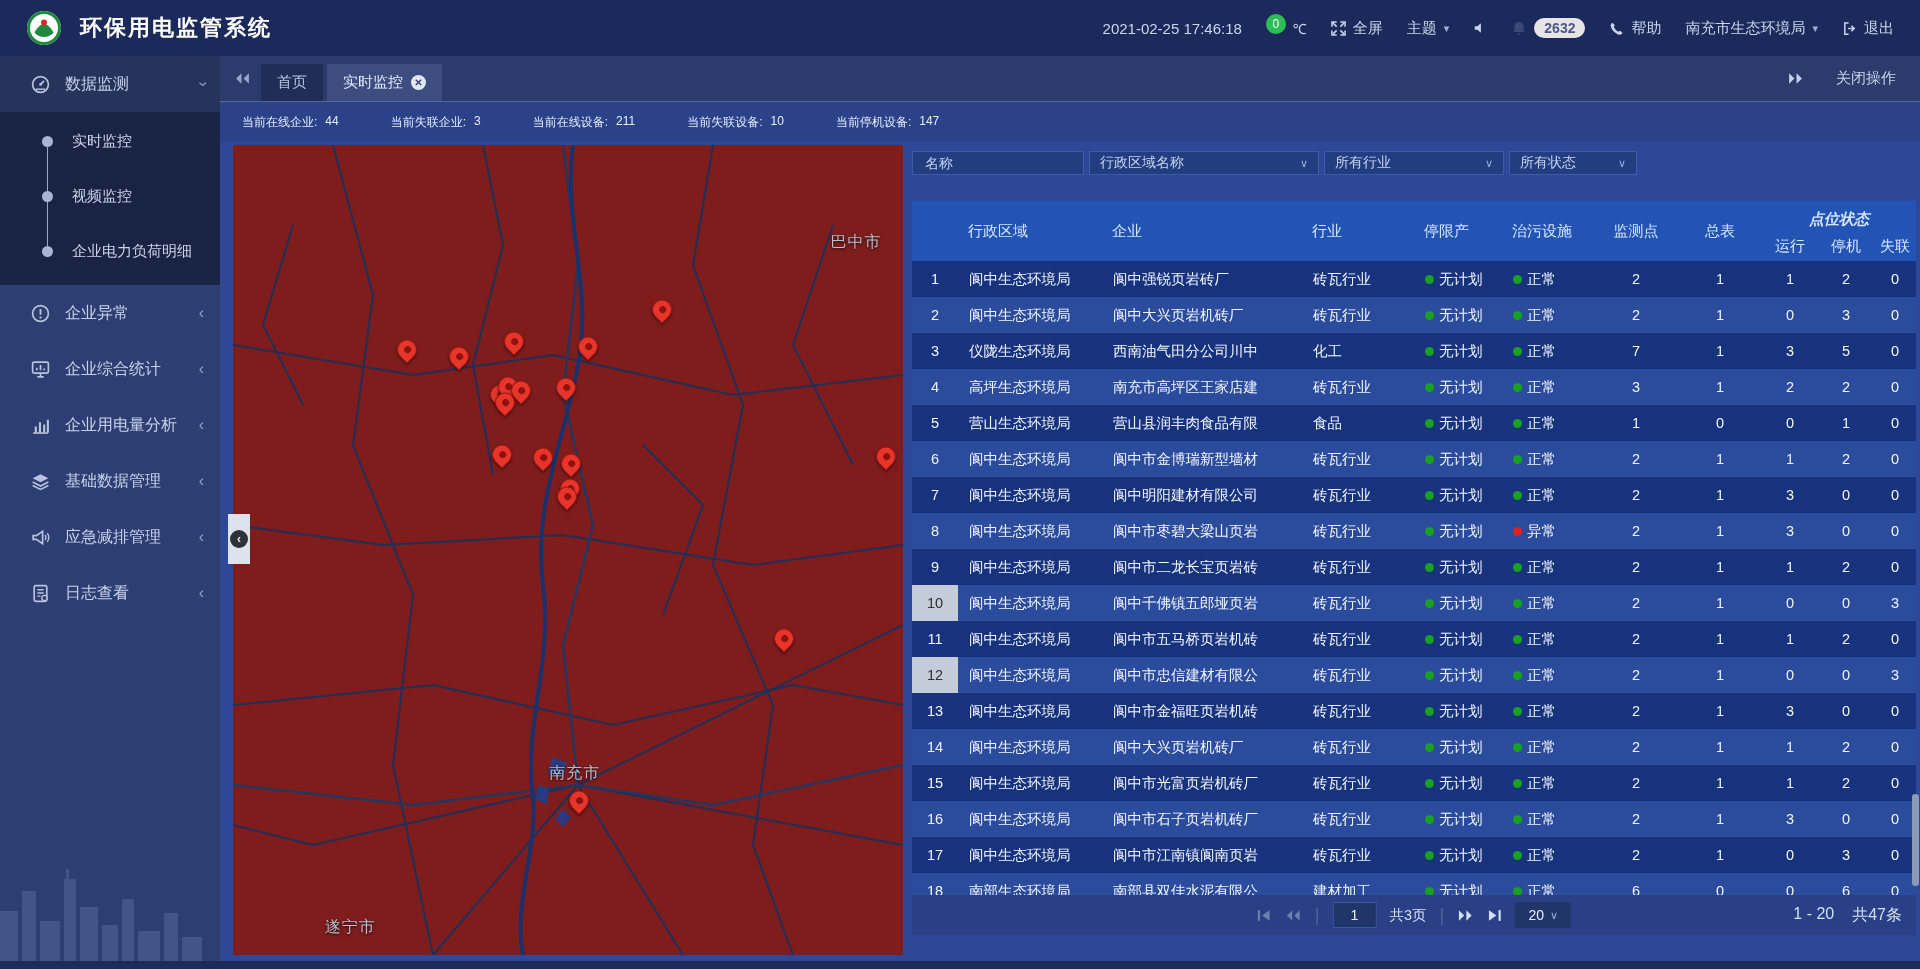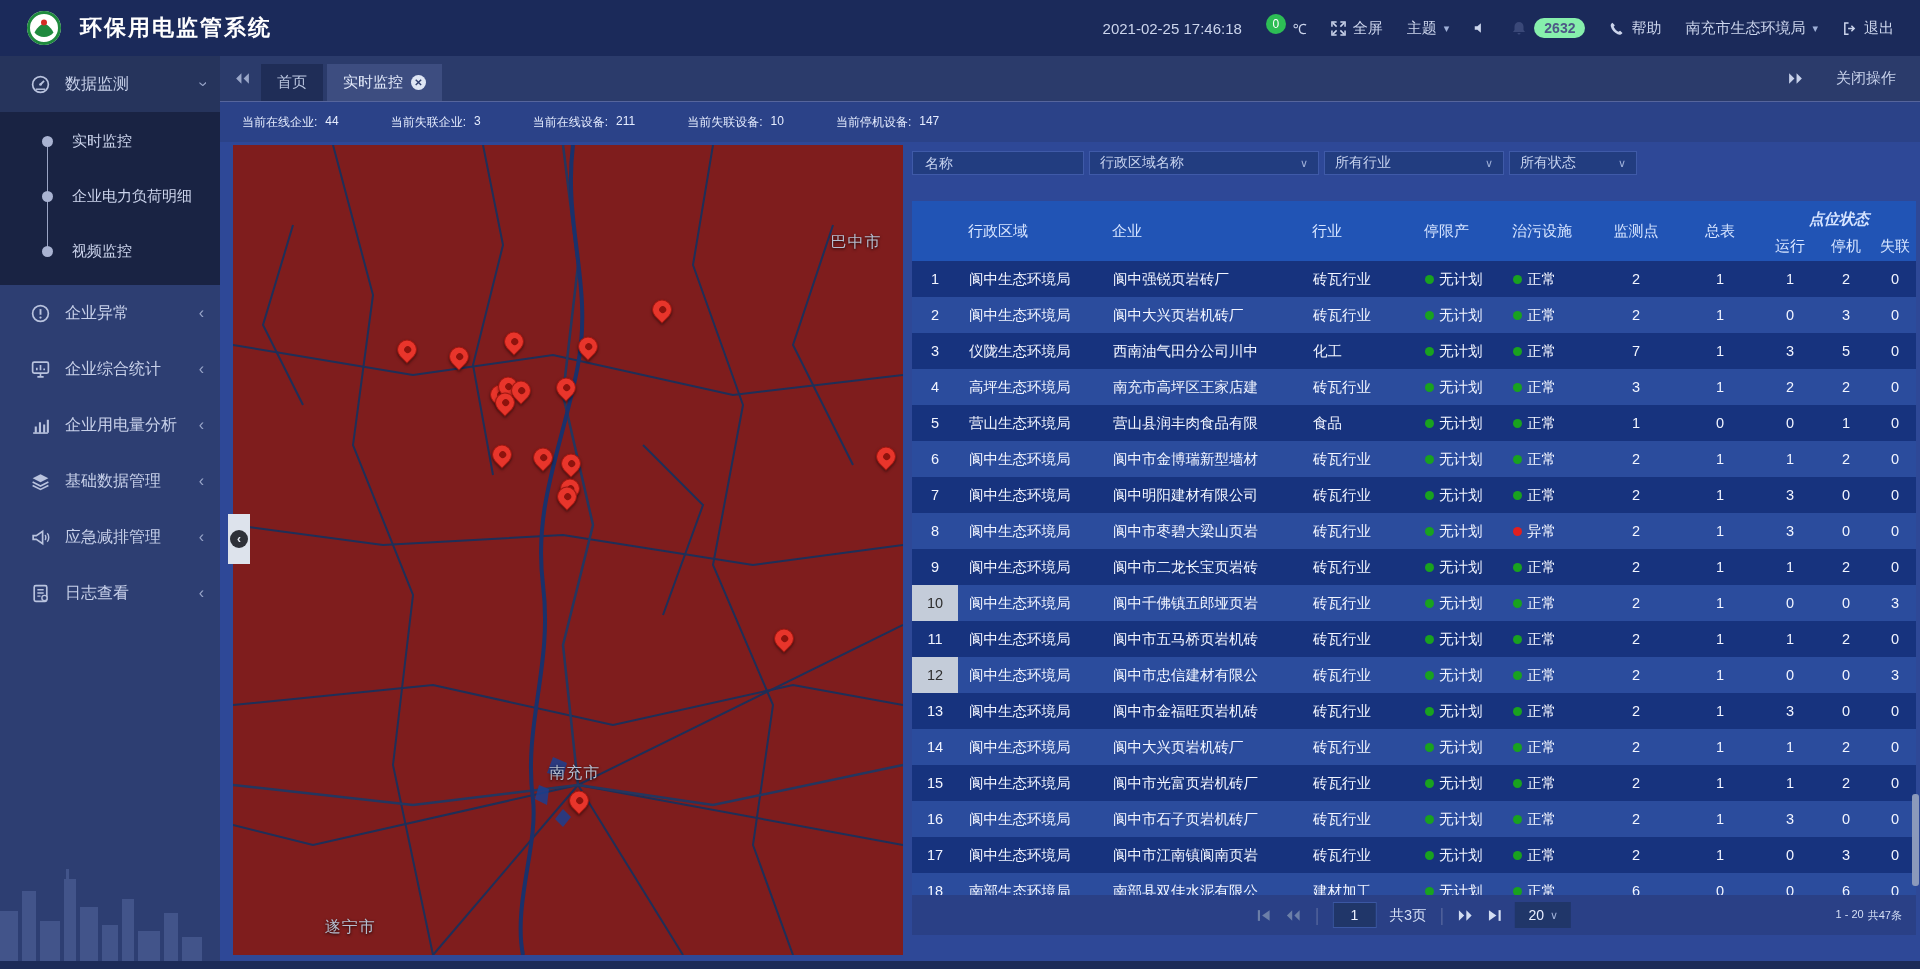--- a/index.html
+++ b/index.html
@@ -14,21 +14,21 @@
   
   .header { height:56px; background:#1b2a5a; display:flex; align-items:center; flex:0 0 56px; }
   .logo { width:36px; height:36px; margin-left:26px; flex:0 0 auto; }
   .app-title { color:#ffffff; font-size:22px; font-weight:bold; letter-spacing:2px; margin-left:18px; }
   .header-right { margin-left:auto; display:flex; align-items:center; gap:24px; padding-right:26px; color:#ccd5ec; font-size:15px; }
   .hdr-item { display:flex; align-items:center; gap:7px; white-space:nowrap; }
   .temp-badge { width:20px; height:20px; border-radius:50%; background:#2dbd55; color:#fff; font-size:12px;
     display:flex; align-items:center; justify-content:center; margin-top:-8px; }
   .temp-unit { font-size:14px; }
   .caret { font-size:11px; color:#9fb0d8; }
-  .notif-pill { background:#86efac; color:#4d5886; font-size:14px; padding:2px 10px; border-radius:10px; font-weight:bold; }
+  .notif-pill { background:#e5e5e5; color:#4d5886; font-size:14px; padding:2px 10px; border-radius:10px; font-weight:bold; }
   .hdr-icon { display:flex; align-items:center; }
 
   
   .middle { flex:1; display:flex; min-height:0; }
 
   
   .sidebar { width:220px; background:#2d3e72; position:relative; flex:0 0 220px; overflow:hidden; }
   .side-parent { height:56px; display:flex; align-items:center; padding-left:30px; gap:14px;
     color:#c7d0e9; font-size:16px; cursor:pointer; }
   .side-parent.active { background:#26345c; }
@@ -116,21 +116,21 @@
 
   
   .pagination { height:40px; background:#2a4086; position:relative; display:flex; align-items:center; flex:0 0 40px; }
   .pg-center { position:absolute; left:50%; transform:translateX(-50%); display:flex; align-items:center; gap:13px; }
   .pg-btn { display:flex; align-items:center; cursor:pointer; }
   .pg-divider { color:#52639b; font-size:18px; }
   .pg-input { width:44px; height:26px; background:#203669; border:1px solid #3b57a3; color:#eef2ff; text-align:center; font-size:14px; }
   .pg-pages { color:#d5dff5; font-size:14.5px; }
   .pg-size { width:56px; height:26px; background:#203669; display:flex; align-items:center; justify-content:center; gap:6px;
     color:#e8eeff; font-size:14px; cursor:pointer; }
-  .pg-right { margin-left:auto; padding-right:14px; color:#d5dff5; font-size:11px; display:flex; gap:4px; }
+  .pg-right { margin-left:auto; padding-right:14px; color:#d5dff5; font-size:16px; display:flex; gap:18px; }
 
   .scroll-thumb { position:absolute; right:-3px; top:652px; width:7px; height:92px; background:#8b99bb; border-radius:3px; cursor:pointer; }
 
   
   .footer { height:8px; background:#1c2b58; flex:0 0 8px; }
 </style>
 </head>
 <body>
 
 <div class="page">
@@ -223,26 +223,26 @@
   </div>
 <div class="submenu">
             <span class="vline"></span>
   <div class="sub-item">
     <span class="dot-bullet"></span>
     <span class="sub-label">实时监控</span>
   </div>
 
   <div class="sub-item">
     <span class="dot-bullet"></span>
-    <span class="sub-label">企业电力负荷明细</span>
+    <span class="sub-label">视频监控</span>
   </div>
 
   <div class="sub-item">
     <span class="dot-bullet"></span>
-    <span class="sub-label">视频监控</span>
+    <span class="sub-label">企业电力负荷明细</span>
   </div>
 </div>
   <div class="side-parent">
     <span class="side-icon">
               <svg viewBox="0 0 20 20">
                 <circle cx="10" cy="10" r="7.5" stroke="#b9c3de" fill="none" stroke-width="1.6"></circle>
                 <path d="M10 5.8v5.4" stroke="#b9c3de" fill="none" stroke-width="1.8"></path>
                 <circle cx="10" cy="13.9" r="1.1" fill="#b9c3de"></circle>
               </svg>
             </span>

